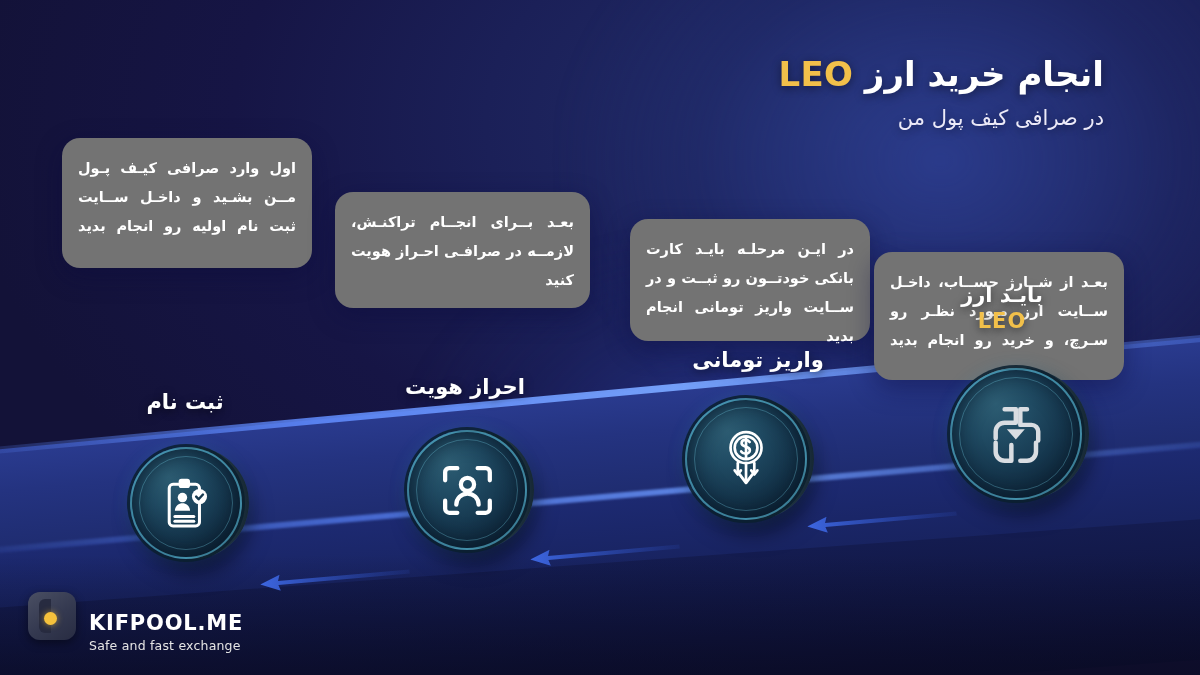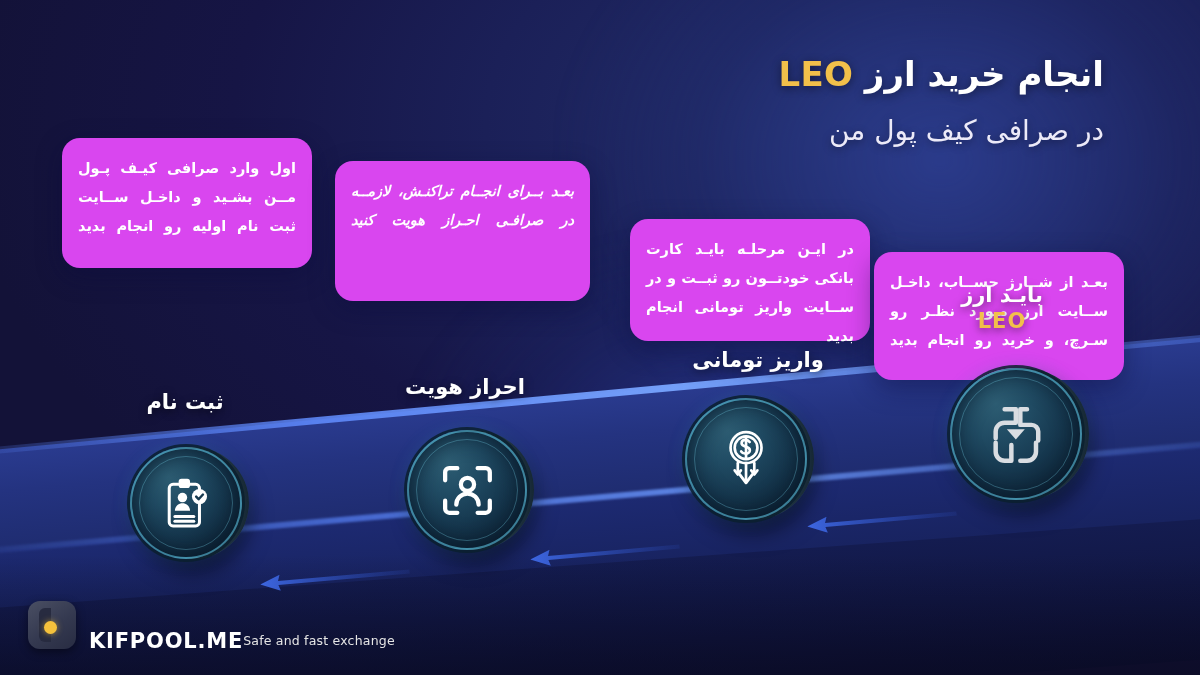--- a/index.html
+++ b/index.html
@@ -103,45 +103,45 @@
     font-weight: bold;
     color: #ffffff;
     letter-spacing: 0.2px;
     line-height: 1.35;
     text-shadow: 0 2px 10px rgba(0,0,0,0.45);
   }
   .header-title .leo {
     color: #f2c04a;
   }
   .header-sub {
-    margin-top: 16px;
-    font-size: 28px;
+    margin-top: 8px;
+    font-size: 21px;
     color: #eceaf8;
     font-weight: 500;
     text-shadow: 0 2px 8px rgba(0,0,0,0.40);
     text-align: right;
   }
 
   
   .card {
     position: absolute;
-    background: #d946ef;
+    background: #737373;
     border-radius: 18px;
     color: #ffffff;
     font-size: 14.5px;
     font-weight: bold;
     line-height: 2.0;
     padding: 16px 16px 14px 16px;
     text-align: justify;
     text-align-last: justify;
     box-shadow: 0 8px 26px rgba(10,12,60,0.45);
   }
   .card-1 { right: 76px;  top: 252px; width: 250px; height: 128px; }
   .card-2 { right: 330px; top: 219px; width: 240px; height: 122px; }
-  .card-3 { right: 610px; top: 161px; width: 255px; height: 140px; font-style: italic; }
+  .card-3 { right: 610px; top: 192px; width: 255px; height: 116px; }
   .card-4 { right: 888px; top: 138px; width: 250px; height: 130px; }
 
   
   .step-label {
     position: absolute;
     text-align: center;
     color: #ffffff;
     font-weight: bold;
     font-size: 21px;
     text-shadow: 0 2px 9px rgba(0,0,0,0.55);
@@ -235,21 +235,21 @@
     background: #272b40;
   }
   .logo-dot {
     position: absolute;
     left: 16px; top: 20px;
     width: 13px; height: 13px;
     border-radius: 50%;
     background: #f5c13c;
     box-shadow: 0 0 6px rgba(245,193,60,0.6);
   }
-  .logo-text { display: flex; flex-direction: row; margin-top: 32px; }
+  .logo-text { display: flex; flex-direction: column; margin-top: 32px; }
   .logo-name {
     color: #ffffff;
     font-size: 21px;
     font-weight: bold;
     letter-spacing: 0.8px;
     line-height: 1.1;
   }
   .logo-tag {
     color: #e5e5e5;
     font-size: 12.5px;

